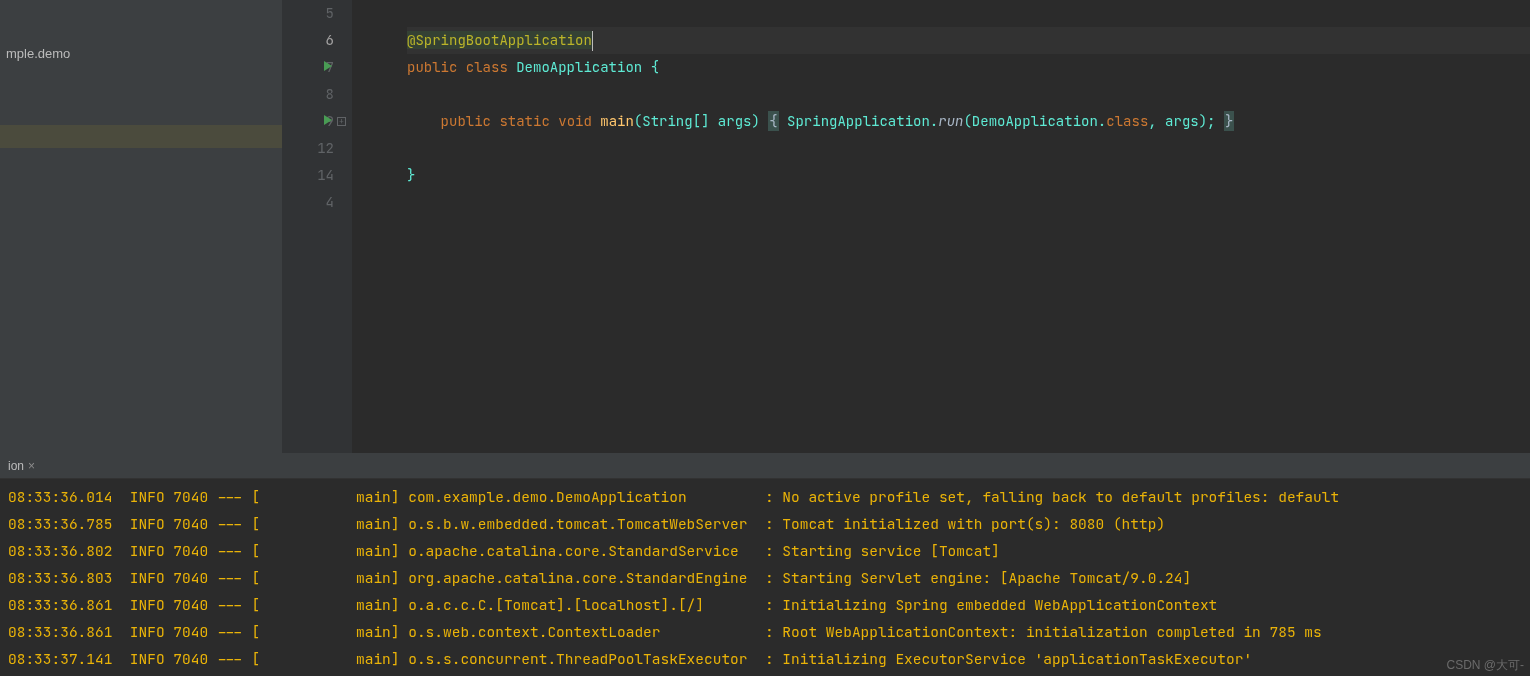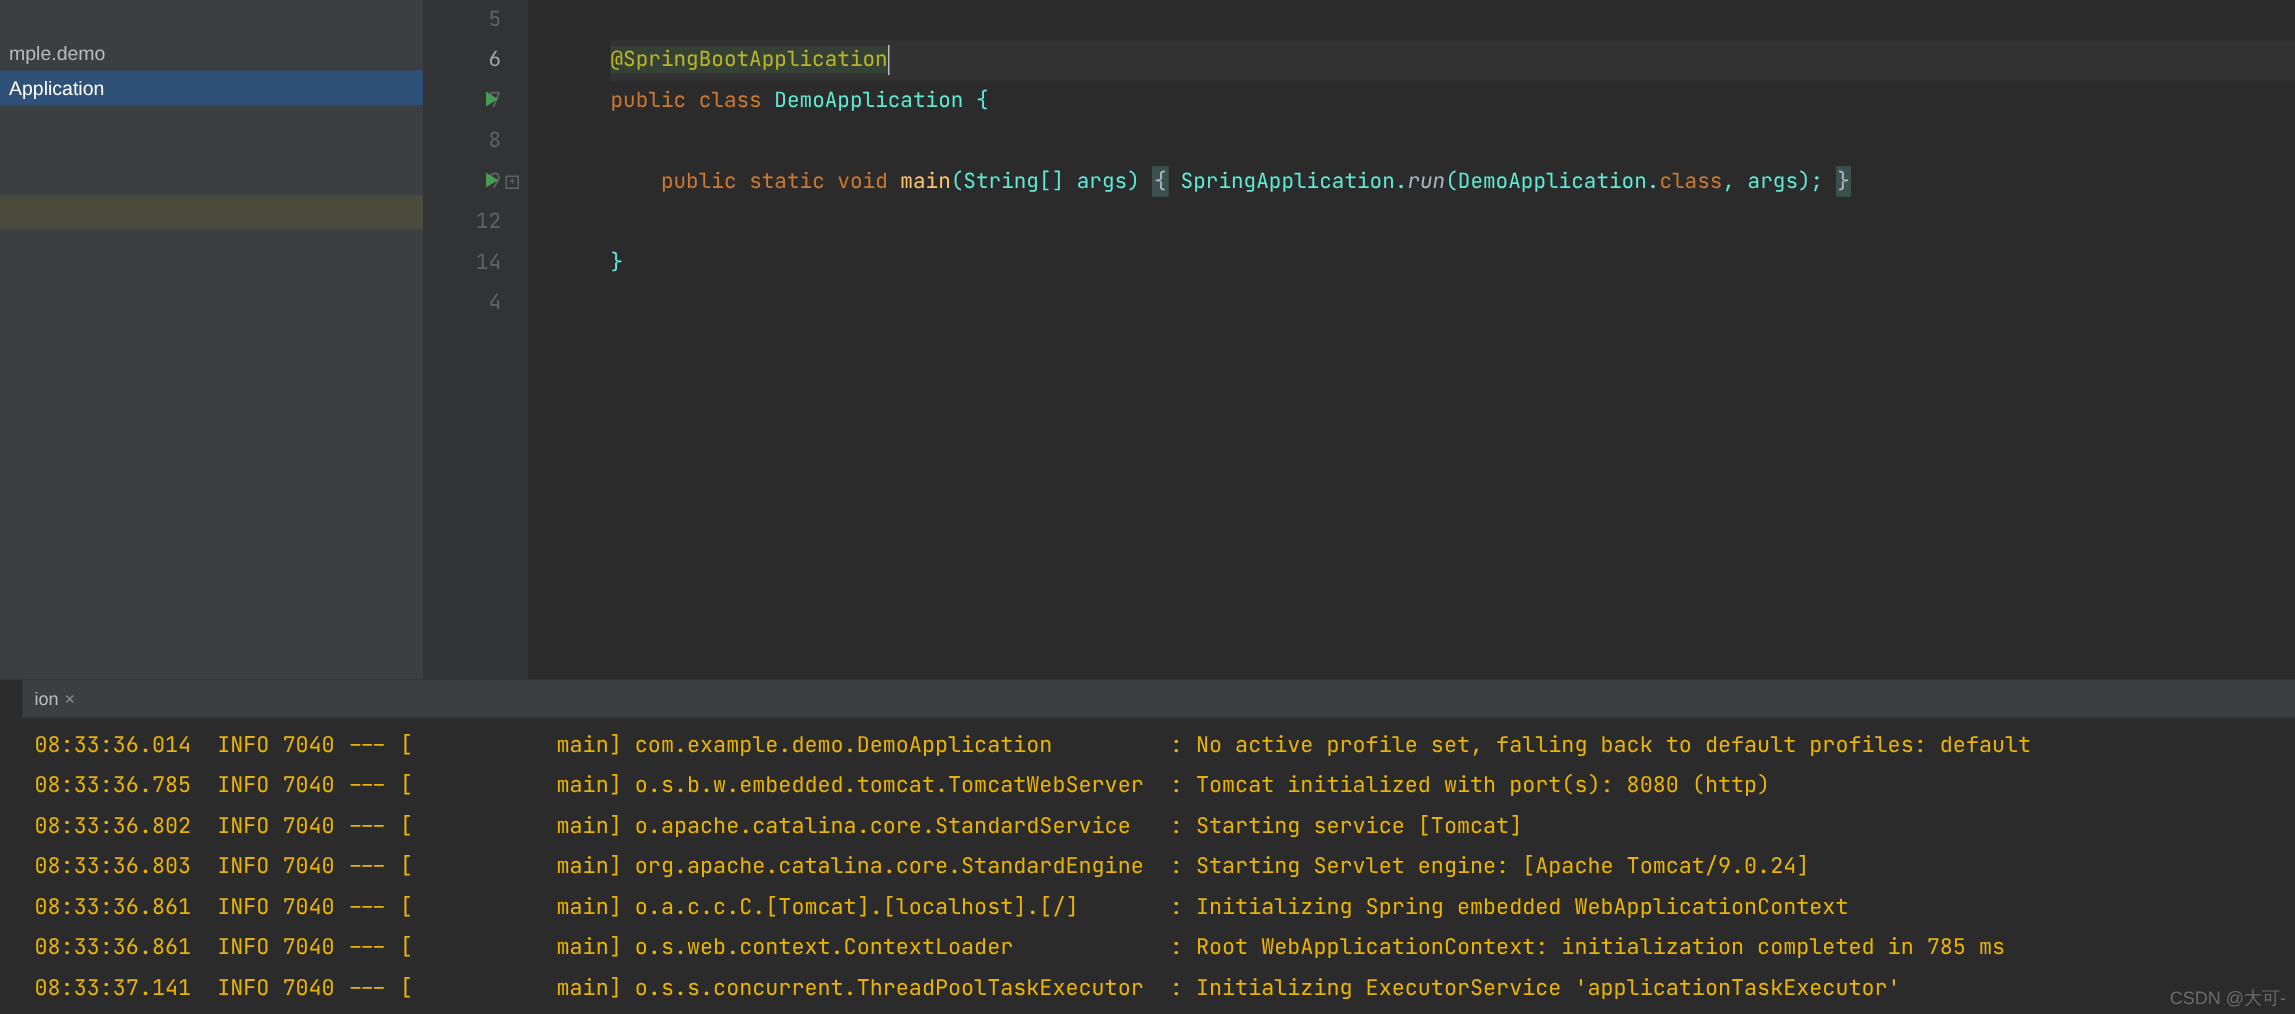--- a/index.html
+++ b/index.html
@@ -98,21 +98,20 @@
     display: inline-block;
     width: 1px; height: 20px;
     background: #bbbbbb;
     vertical-align: middle;
   }
   .console-wrapper {
     flex: 1;
     display: flex;
     flex-direction: column;
     background: #2b2b2b;
-    margin-left: 15px;
   }
   .console-tabs {
     height: 26px;
     background: #3c3f41;
     border-bottom: 1px solid #323232;
     display: flex;
     align-items: center;
     font-family: sans-serif;
     font-size: 12px;
     color: #bbbbbb;
@@ -137,22 +136,21 @@
     font-family: Liberation Sans, sans-serif;
     font-size: 12px;
     color: #6b6b6b;
   }
 </style>
 </head>
 <body>
 
 <div class="top-area">
   <div class="sidebar" id="sidebar">
-      <div class="sidebar-item" style="margin-top: 24px;">mple.demo</div>
-      <div class="sidebar-item selected">Application</div>
+      <div class="sidebar-item" style="margin-top: 42px;">mple.demo</div>
       <div class="sidebar-item highlighted" style="margin-top: 60px;">&nbsp;</div>
     </div>
   <div class="editor-area">
     <div class="editor-body">
       <div class="gutter" id="gutter">
           <div class="gutter-line">5</div>
           <div class="gutter-line current">6</div>
           <div class="gutter-line">7<div class="run-icon"></div></div>
           <div class="gutter-line">8</div>
           <div class="gutter-line">9<div class="run-icon"></div><div class="fold-marker">+</div></div>

